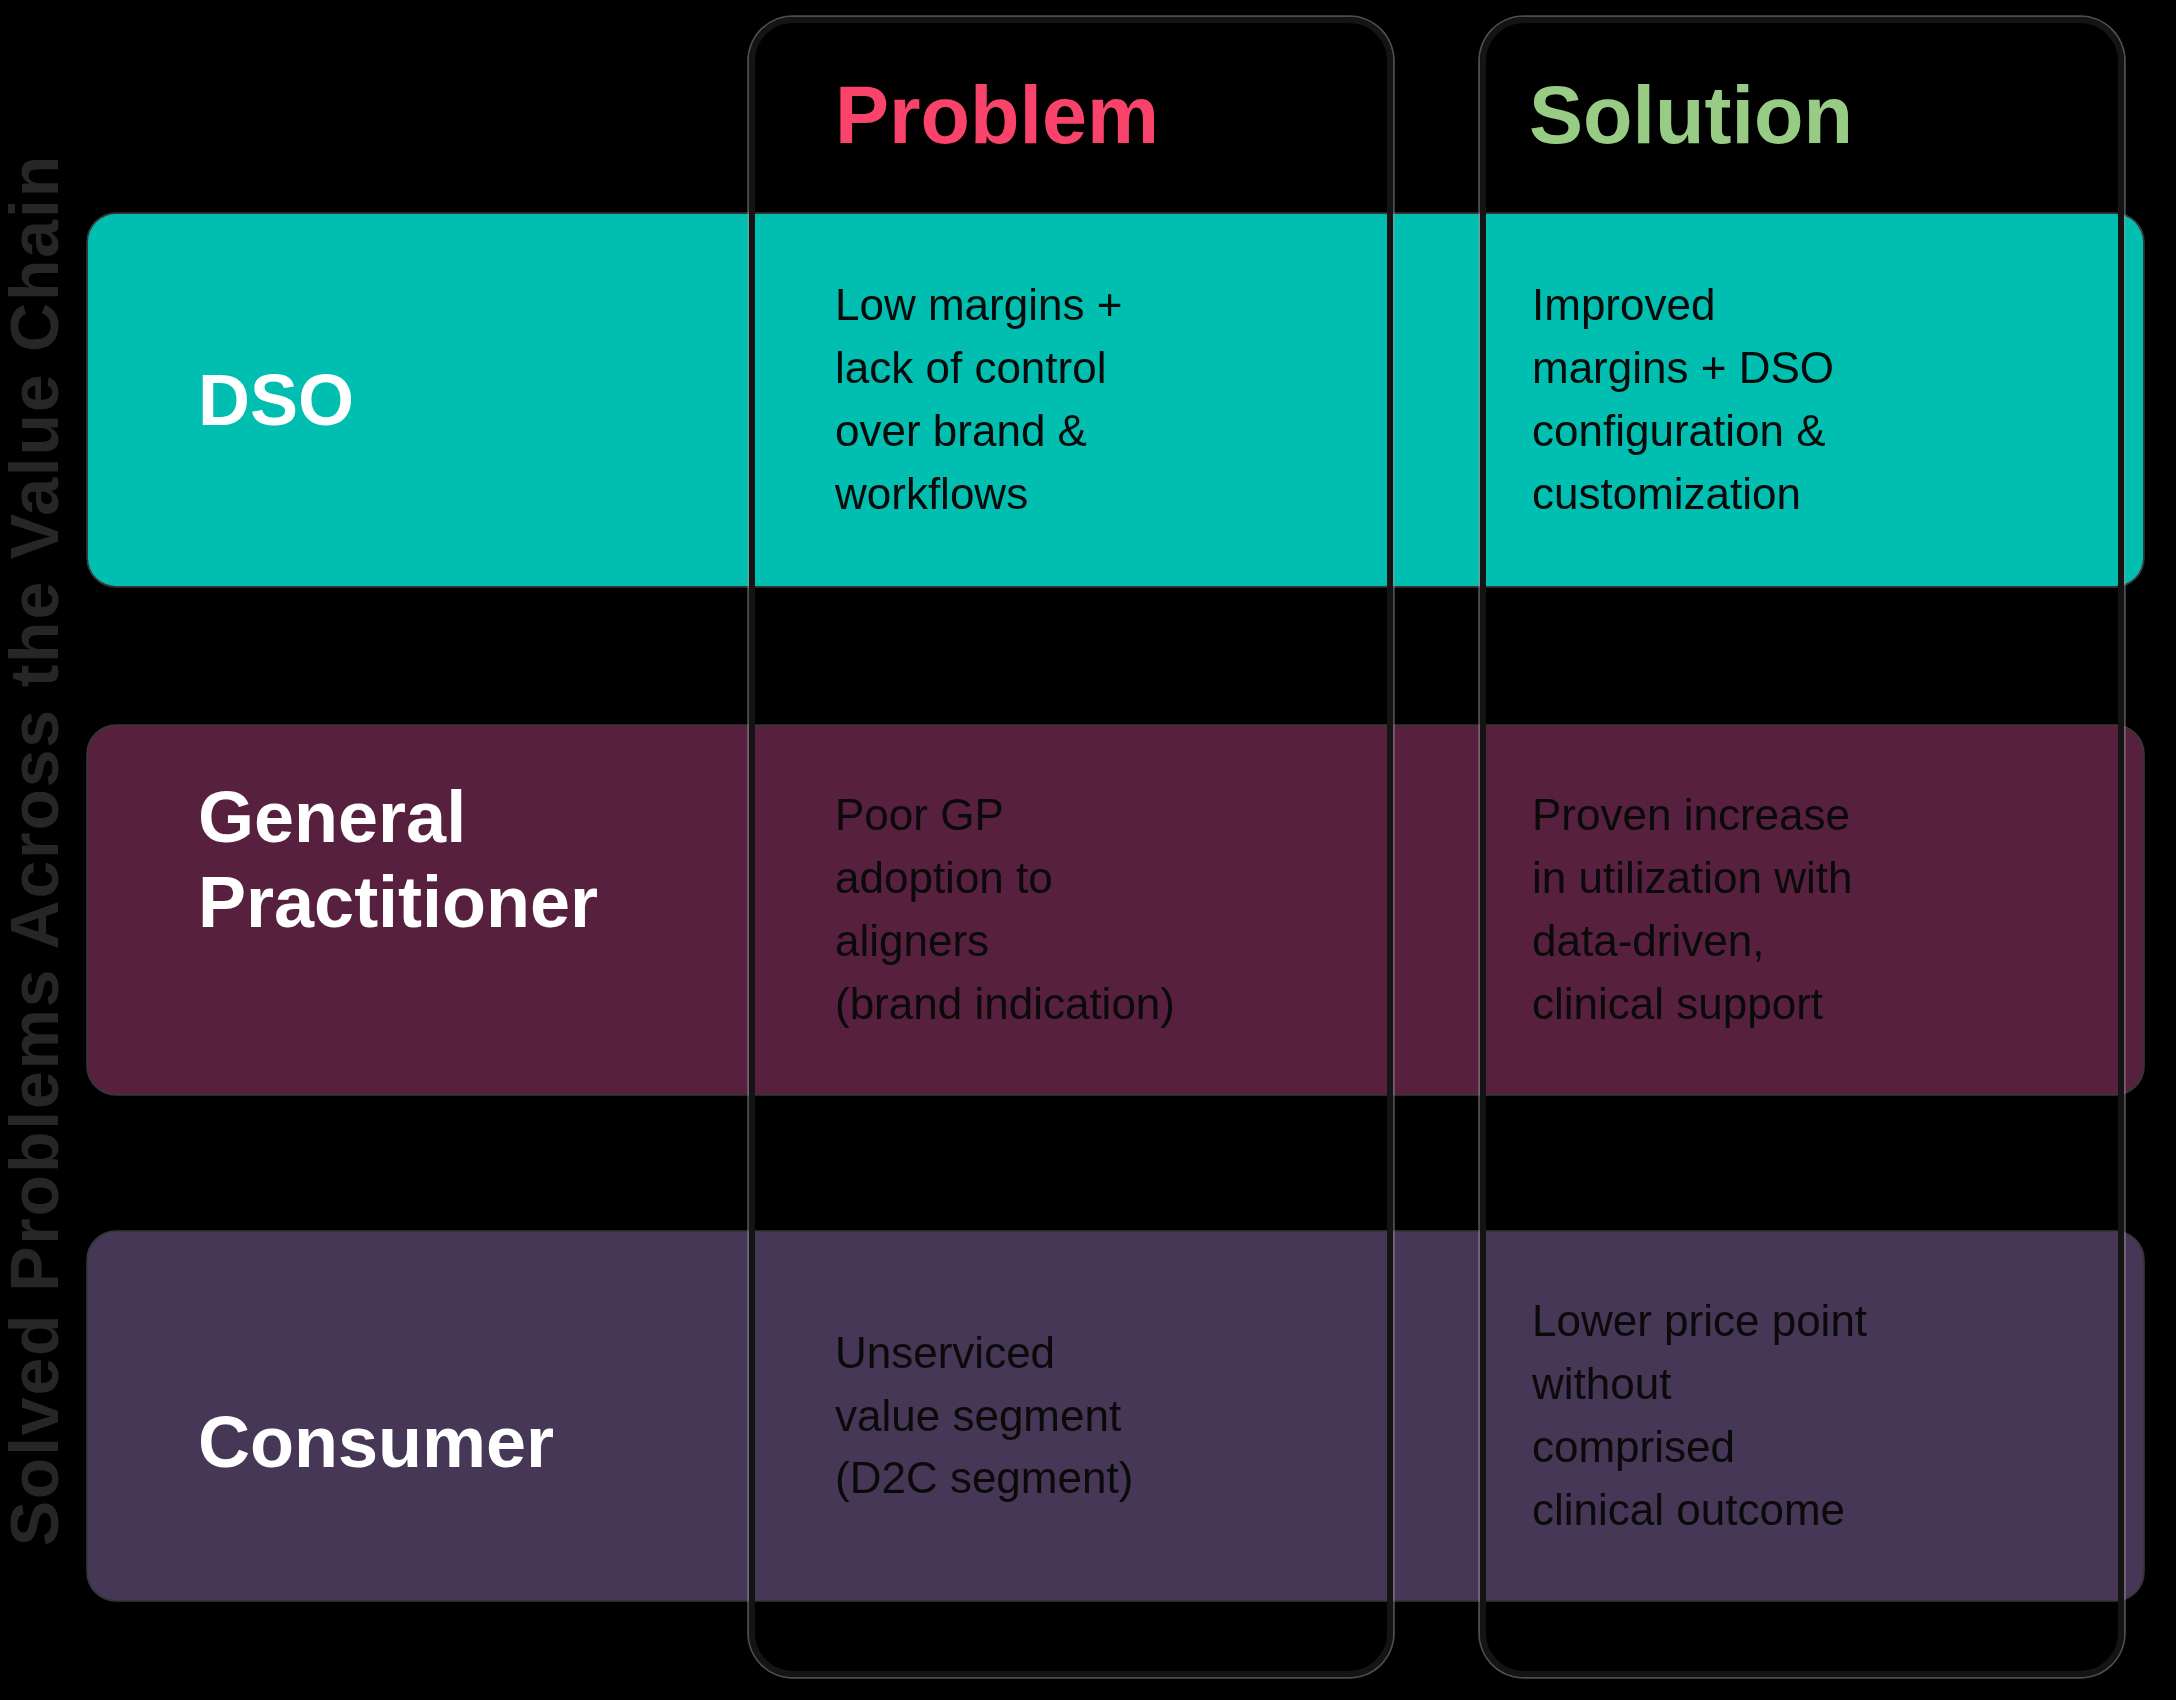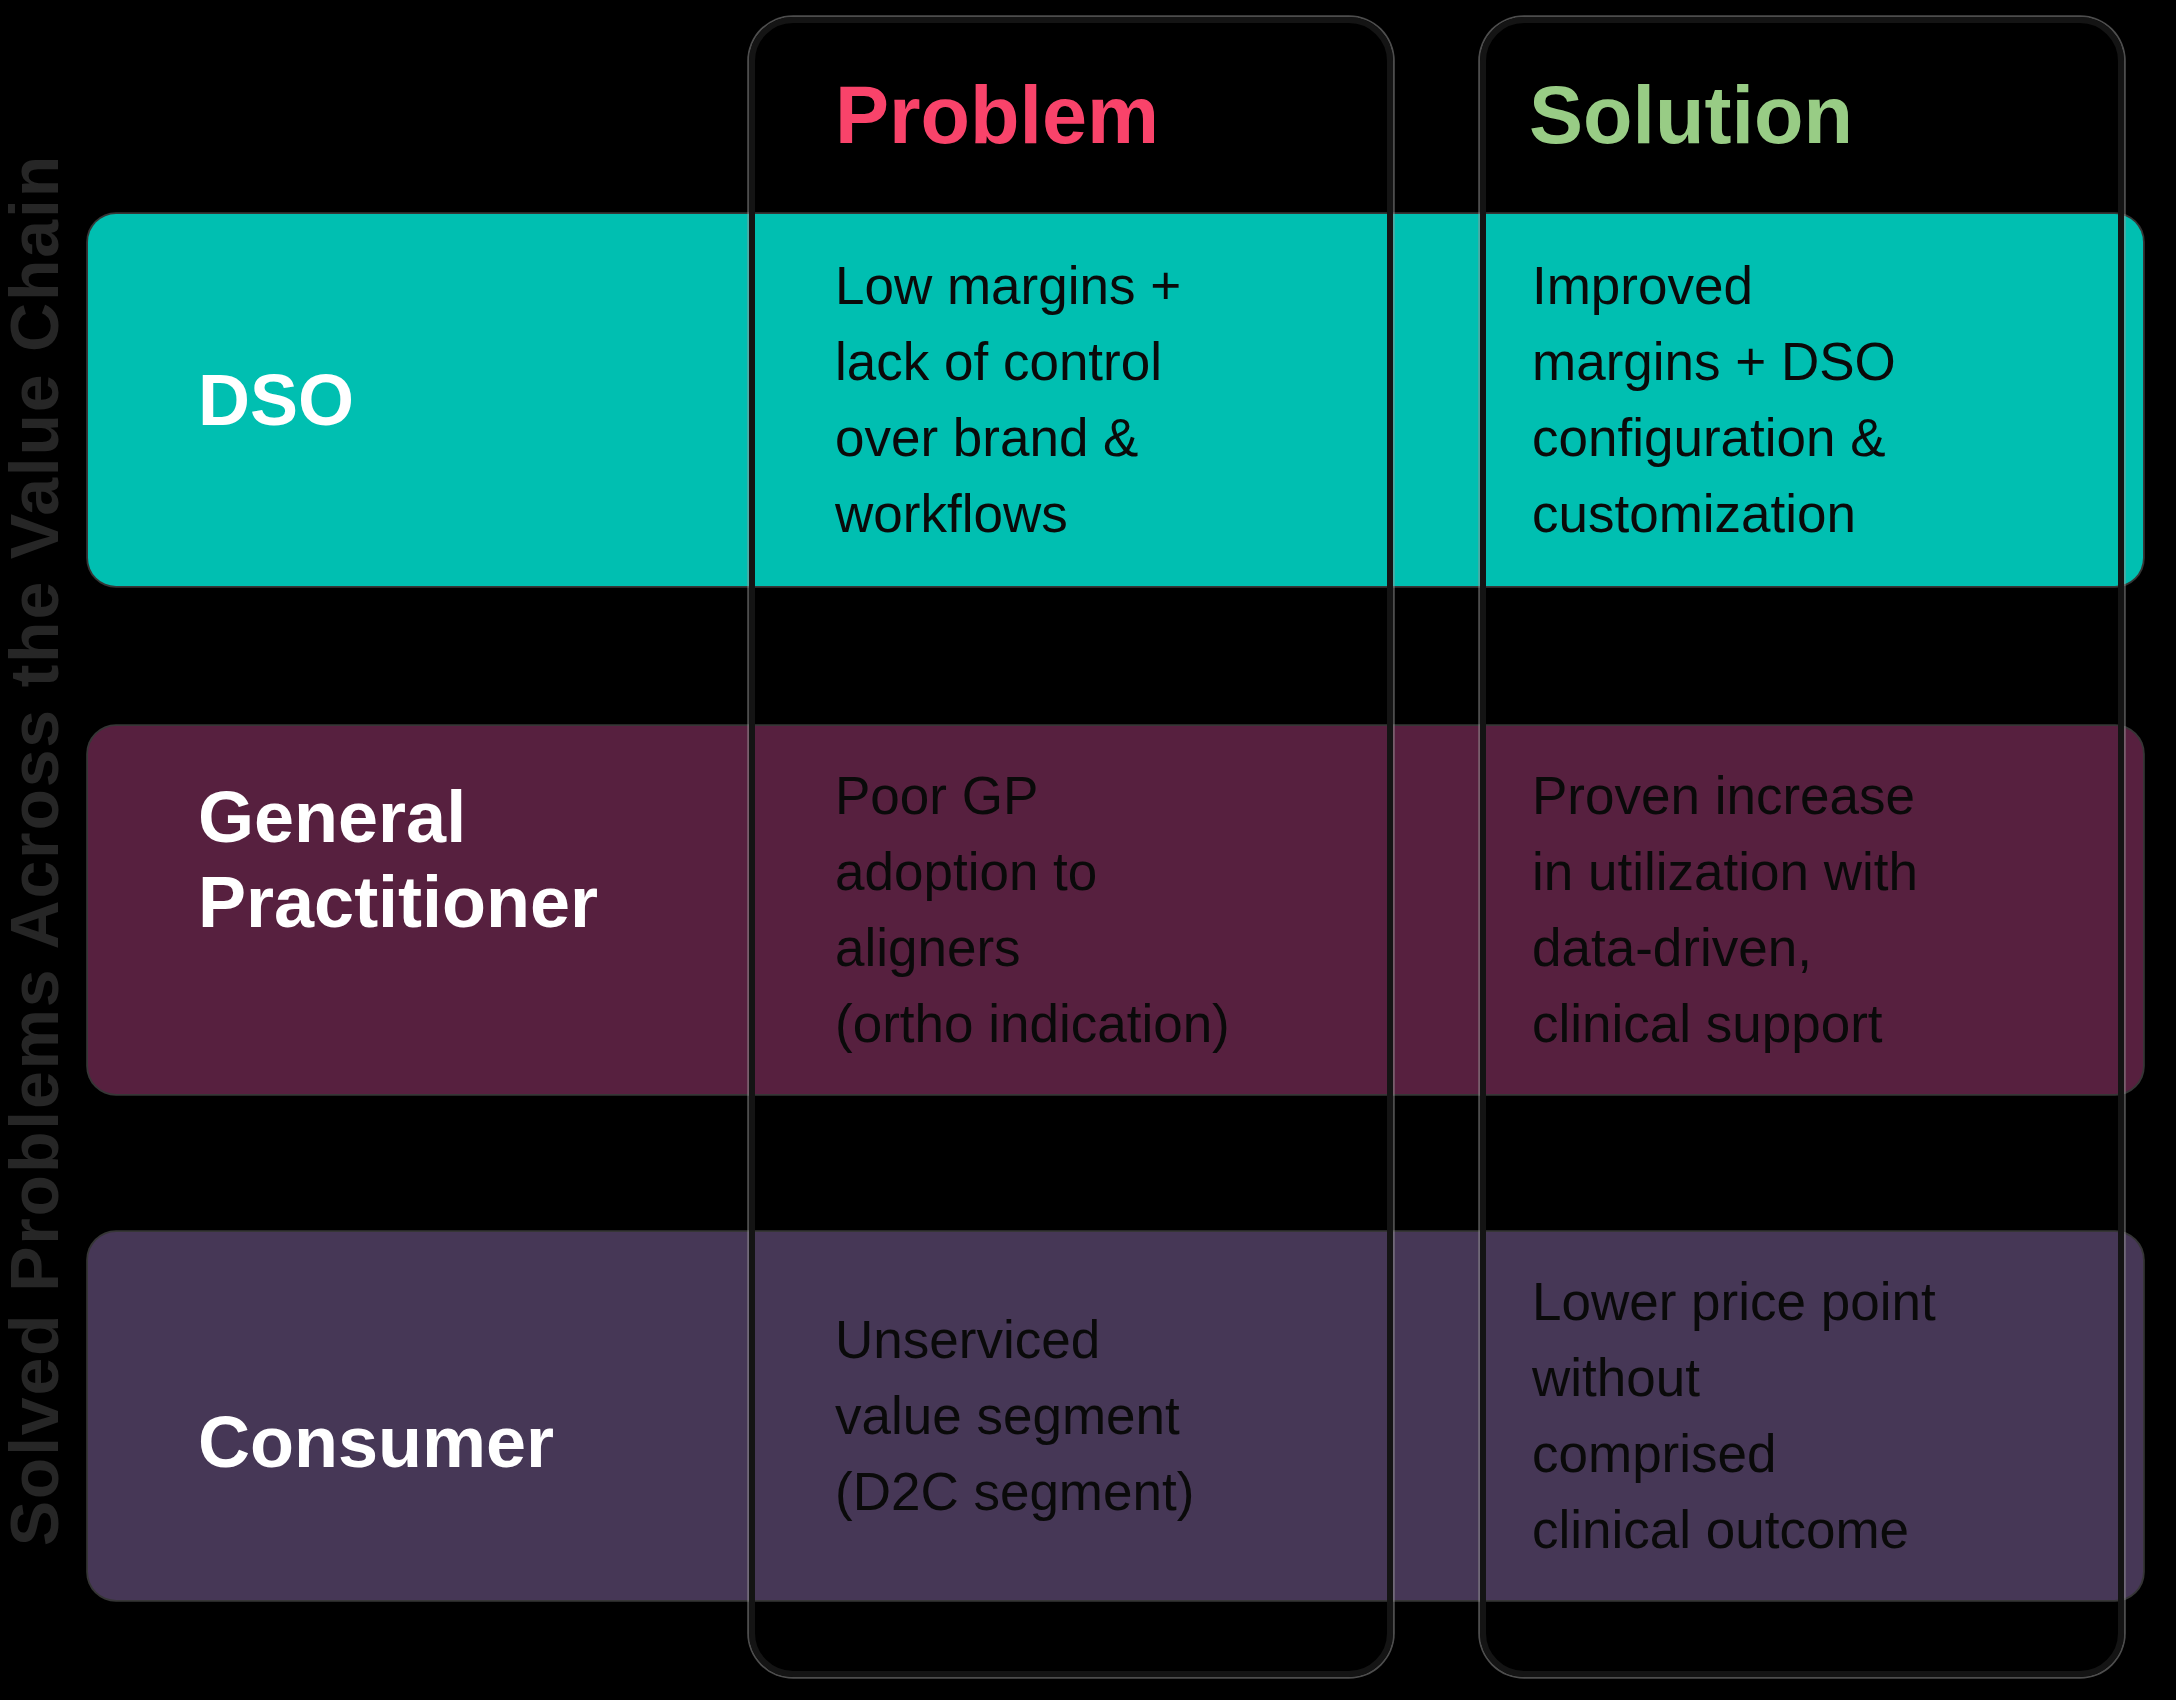--- a/index.html
+++ b/index.html
@@ -97,21 +97,21 @@
   }
   .label-dso      { top: 214px;  height: 372px; }
   .label-gp       { top: 726px;  height: 268px; }
   .label-consumer { top: 1232px; height: 420px; }
 
   
   .cell {
     position: absolute;
     display: flex;
     align-items: center;
-    font-size: 53px;
+    font-size: 44px;
     font-weight: 400;
     line-height: 1.43;
     color: var(--cell-text, #0A0A0A);
     white-space: pre-line;
     z-index: 3;
   }
   .cell.problem-col  { left: 835px;  width: 540px; }
   .cell.solution-col { left: 1532px; width: 563px; }
   .cell.r0 { top: 214px;  height: 372px; }
   .cell.r1 { top: 726px;  height: 368px; }
@@ -146,21 +146,21 @@
 over brand &amp;
 workflows</div>
   <div class="cell solution-col r0">Improved
 margins + DSO
 configuration &amp;
 customization</div>
 
   <div class="cell problem-col r1">Poor GP
 adoption to
 aligners
-(ortho indication)</div>
+(brand indication)</div>
   <div class="cell solution-col r1">Proven increase
 in utilization with
 data-driven,
 clinical support</div>
 
   <div class="cell problem-col r2">Unserviced
 value segment
 (D2C segment)</div>
   <div class="cell solution-col r2">Lower price point
 without

